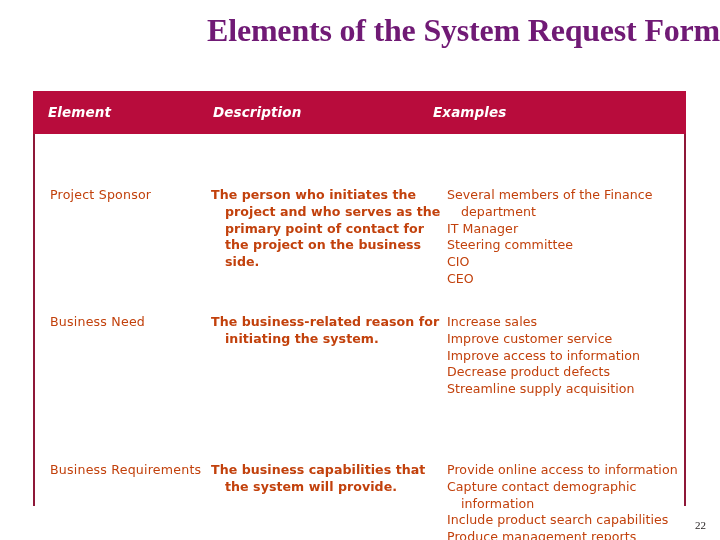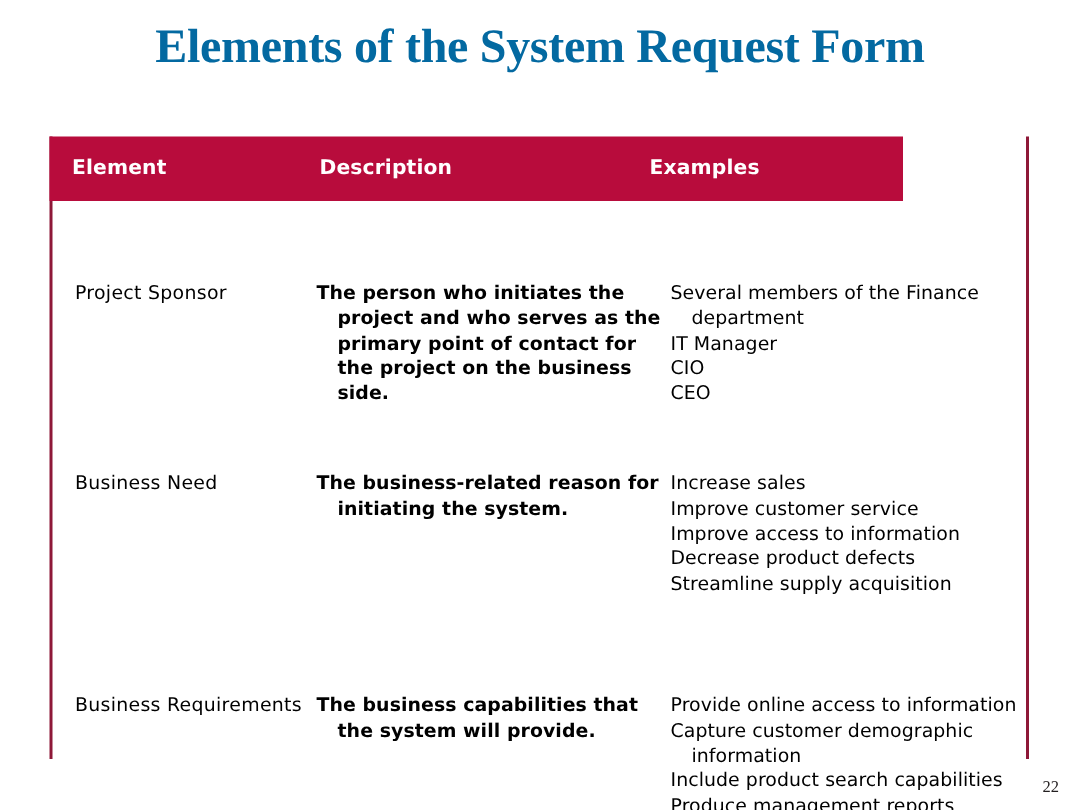--- a/index.html
+++ b/index.html
@@ -15,27 +15,27 @@
     overflow: hidden;
     position: relative;
   }
 
   
   .slide-title {
     position: absolute;
     left: 0;
     top: 11px;
     width: 720px;
-    text-align: center;
+    text-align: right;
     font-family: "Liberation Serif", "DejaVu Serif", serif;
     font-weight: bold;
     font-size: 32px;
     line-height: 38px;
     letter-spacing: -0.2px;
-    color: #0369a1;
+    color: #701a75;
     white-space: nowrap;
   }
 
   
   .table-wrap {
     position: absolute;
     left: 33px;
     top: 91px;
     width: 653px;
     height: 415px;
@@ -43,21 +43,22 @@
     border-left: 2px solid #8e1838;
     border-right: 2px solid #8e1838;
     background: #ffffff;
   }
 
   .table-header {
     position: relative;
     height: 43px;
     background: #b80c3c;
     margin: -0px -2px 0 -2px;
-    width: 569px;
+    width: 653px;
+    font-style: italic;
   }
   .table-header .hcell {
     position: absolute;
     top: 13px;
     font-family: "DejaVu Sans", sans-serif;
     font-weight: bold;
     font-size: 13.5px;
     line-height: 16px;
     color: #ffffff;
     letter-spacing: 0.1px;
@@ -74,21 +75,21 @@
   .row {
     position: relative;
     width: 100%;
   }
 
   .cell {
     position: absolute;
     font-family: "DejaVu Sans", sans-serif;
     font-size: 12.6px;
     line-height: 16.8px;
-    color: #000000;
+    color: #c2410c;
   }
 
   .cell-element {
     left: 15px;
     width: 165px;
     letter-spacing: 0.2px;
   }
 
   .cell-description {
     left: 176px;
@@ -138,20 +139,21 @@
   </div>
 
   <div class="table-body">
 
     <div class="row row-0">
       <div class="cell cell-element">Project Sponsor</div>
       <div class="cell cell-description">The person who initiates the project and who serves as the primary point of contact for the project on the business side.</div>
       <div class="cell cell-examples">
         <div class="ex-item">Several members of the Finance department</div>
         <div class="ex-item">IT Manager</div>
+        <div class="ex-item">Steering committee</div>
         <div class="ex-item">CIO</div>
         <div class="ex-item">CEO</div>
       </div>
     </div>
 
     <div class="row row-1">
       <div class="cell cell-element">Business Need</div>
       <div class="cell cell-description">The business-related reason for initiating the system.</div>
       <div class="cell cell-examples">
         <div class="ex-item">Increase sales</div>
@@ -160,21 +162,21 @@
         <div class="ex-item">Decrease product defects</div>
         <div class="ex-item">Streamline supply acquisition</div>
       </div>
     </div>
 
     <div class="row row-2">
       <div class="cell cell-element">Business Requirements</div>
       <div class="cell cell-description">The business capabilities that the system will provide.</div>
       <div class="cell cell-examples">
         <div class="ex-item">Provide online access to information</div>
-        <div class="ex-item">Capture customer demographic information</div>
+        <div class="ex-item">Capture contact demographic information</div>
         <div class="ex-item">Include product search capabilities</div>
         <div class="ex-item">Produce management reports</div>
         <div class="ex-item">Include online user support</div>
       </div>
     </div>
 
   </div>
 </div>
 
 <div class="page-number">22</div>

